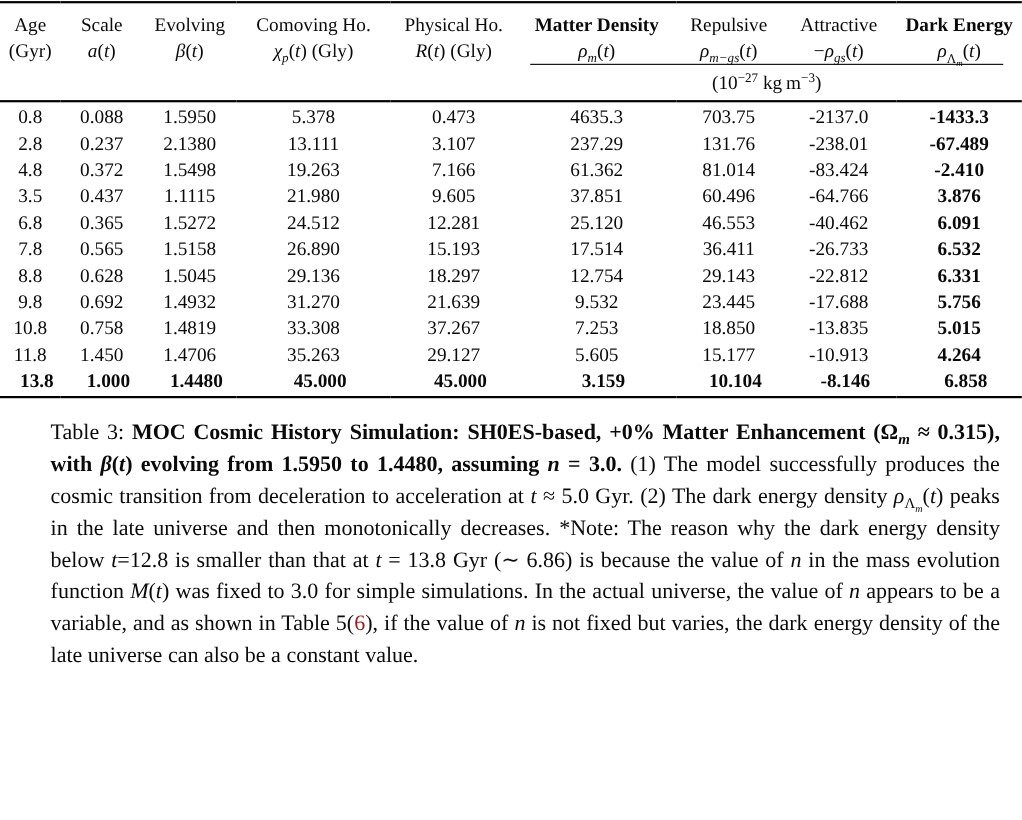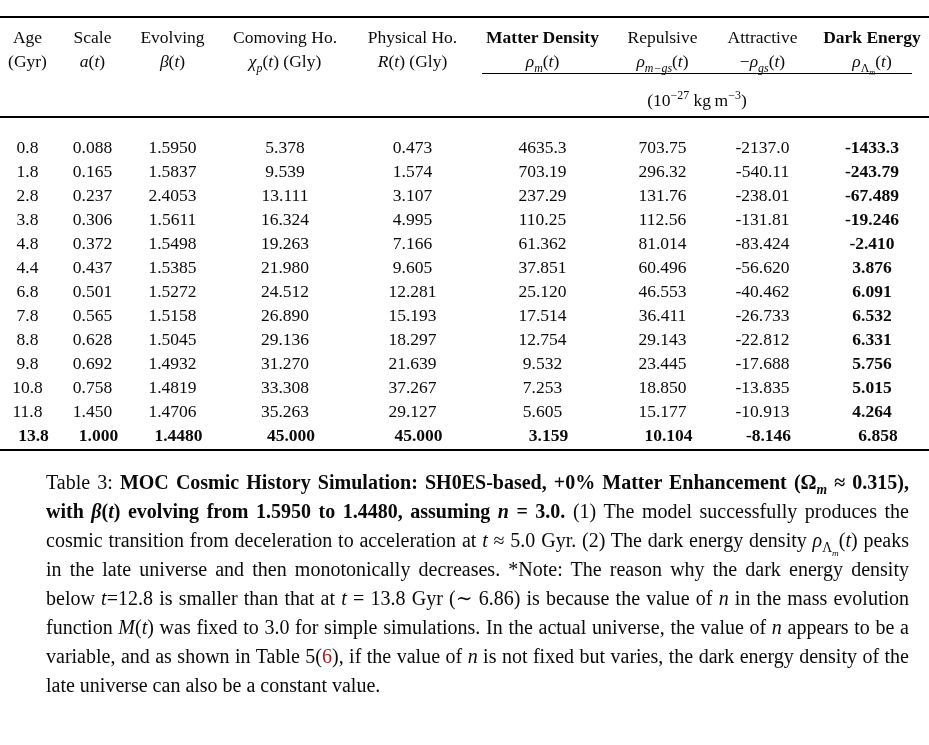--- a/index.html
+++ b/index.html
@@ -16,21 +16,21 @@
   }
   .page {
     width: 929px;
     height: 745px;
     position: relative;
   }
   table.data-table {
     width: 929px;
     border-collapse: collapse;
     table-layout: fixed;
-    margin-top: 16px;
+    margin-top: 1px;
     border-top: 2.5px solid #000;
     border-bottom: 2.5px solid #000;
     font-size: 17.5px;
   }
   table.data-table col.c1 { width: 55px; }
   table.data-table col.c2 { width: 75px; }
   table.data-table col.c3 { width: 85px; }
   table.data-table col.c4 { width: 140px; }
   table.data-table col.c5 { width: 115px; }
   table.data-table col.c6 { width: 145px; }
@@ -48,31 +48,31 @@
   tr.unit-row td {
     border-bottom: 2px solid #000;
     padding: 0 0 4px 0;
     height: 26px;
     vertical-align: top;
     text-align: center;
   }
   .cmidrule {
     border-top: 1.5px solid #000;
     margin: 0 17px 0 12px;
-    padding-top: 14px;
+    padding-top: 4px;
     text-align: center;
     line-height: 24px;
   }
   tbody td {
     text-align: center;
     padding: 0;
     line-height: 24px;
     font-size: 17.5px;
   }
-  tbody tr:first-child td { padding-top: 17px; }
+  tbody tr:first-child td { padding-top: 1px; }
   tbody tr:last-child td { padding-bottom: 2px; padding-left: 12px; }
   td.bold-col { font-weight: bold; }
   tr.bold-row td { font-weight: bold; }
   sub { font-size: 68%; line-height: 0; }
   sup { font-size: 68%; line-height: 0; }
   .caption {
     margin: 17px 20px 0 46px;
     font-size: 20px;
     line-height: 29px;
     text-align: justify;
@@ -121,77 +121,55 @@
           <td>0.088</td>
           <td>1.5950</td>
           <td>5.378</td>
           <td>0.473</td>
           <td>4635.3</td>
           <td>703.75</td>
           <td>-2137.0</td>
           <td class="bold-col">-1433.3</td>
         </tr>
         <tr>
-          <td>1.8</td>
-          <td>0.165</td>
-          <td>1.5837</td>
-          <td>9.539</td>
-          <td>1.574</td>
-          <td>703.19</td>
-          <td>296.32</td>
-          <td>-540.11</td>
-          <td class="bold-col">-243.79</td>
-        </tr>
-        <tr>
           <td>2.8</td>
           <td>0.237</td>
-          <td>2.4053</td>
+          <td>2.1380</td>
           <td>13.111</td>
           <td>3.107</td>
           <td>237.29</td>
           <td>131.76</td>
           <td>-238.01</td>
           <td class="bold-col">-67.489</td>
-        </tr>
-        <tr>
-          <td>3.8</td>
-          <td>0.306</td>
-          <td>1.5611</td>
-          <td>16.324</td>
-          <td>4.995</td>
-          <td>110.25</td>
-          <td>112.56</td>
-          <td>-131.81</td>
-          <td class="bold-col">-19.246</td>
         </tr>
         <tr>
           <td>4.8</td>
           <td>0.372</td>
           <td>1.5498</td>
           <td>19.263</td>
           <td>7.166</td>
           <td>61.362</td>
           <td>81.014</td>
           <td>-83.424</td>
           <td class="bold-col">-2.410</td>
         </tr>
         <tr>
-          <td>4.4</td>
+          <td>3.5</td>
           <td>0.437</td>
-          <td>1.5385</td>
+          <td>1.1115</td>
           <td>21.980</td>
           <td>9.605</td>
           <td>37.851</td>
           <td>60.496</td>
-          <td>-56.620</td>
+          <td>-64.766</td>
           <td class="bold-col">3.876</td>
         </tr>
         <tr>
           <td>6.8</td>
-          <td>0.501</td>
+          <td>0.365</td>
           <td>1.5272</td>
           <td>24.512</td>
           <td>12.281</td>
           <td>25.120</td>
           <td>46.553</td>
           <td>-40.462</td>
           <td class="bold-col">6.091</td>
         </tr>
         <tr>
           <td>7.8</td>

